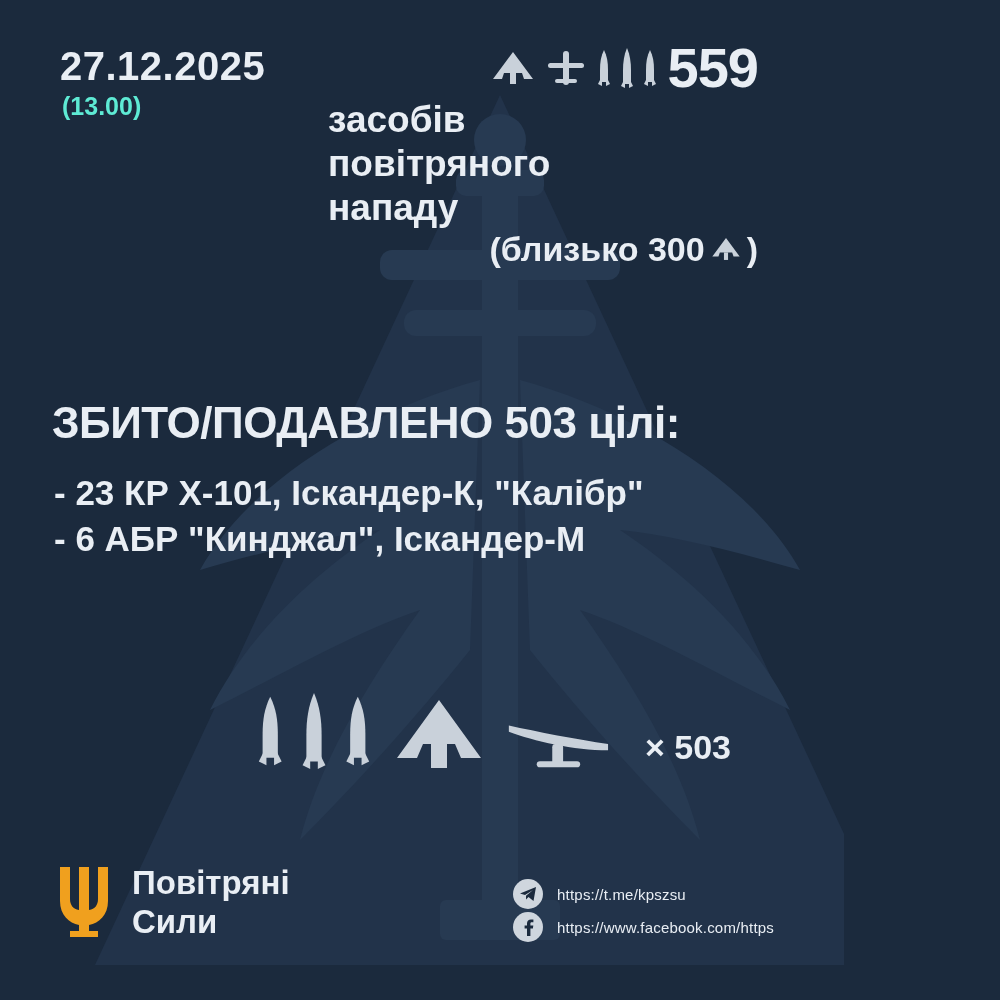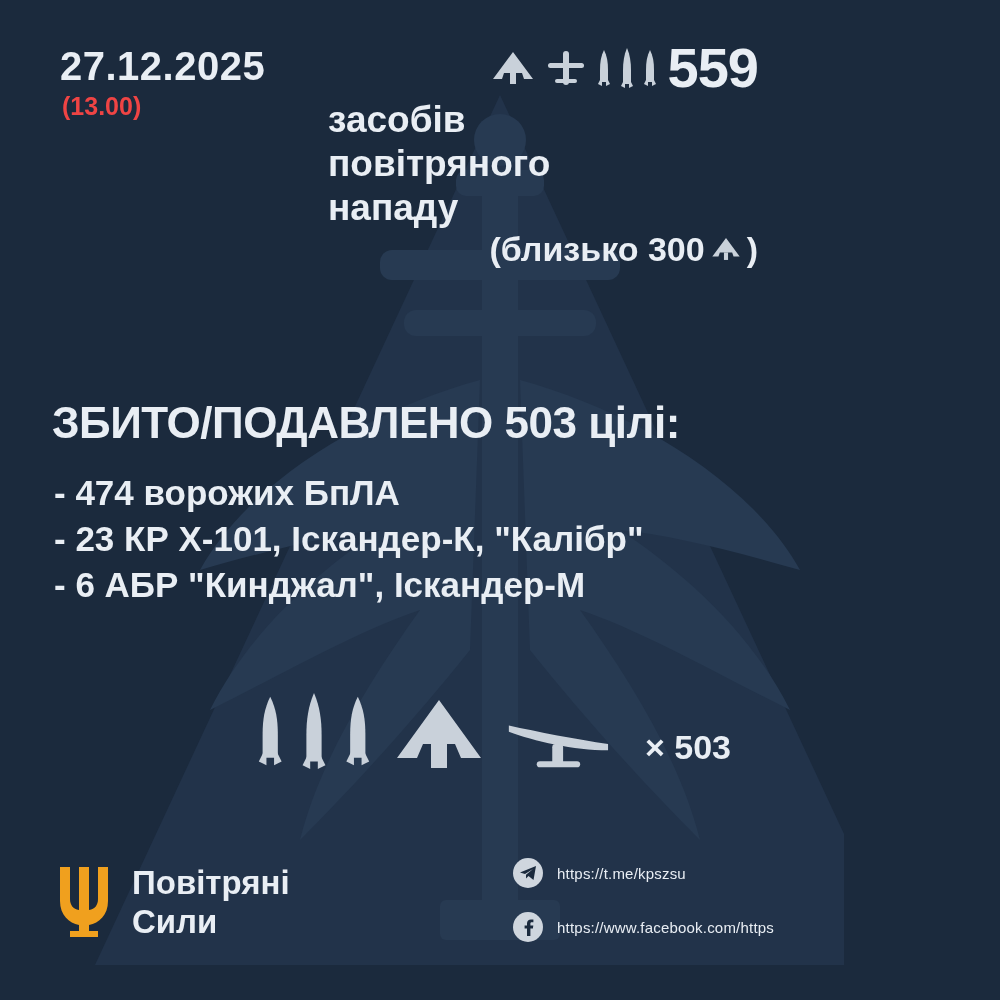--- a/index.html
+++ b/index.html
@@ -38,21 +38,21 @@
     top: 44px;
     color: #e9eef4;
     font-size: 40px;
     font-weight: bold;
     letter-spacing: 0.5px;
   }
   .header-time {
     position: absolute;
     left: 62px;
     top: 92px;
-    color: #ef4444;
+    color: #5eead4;
     font-size: 25px;
     font-weight: bold;
   }
 
   .header-right {
     position: absolute;
     right: 86px;
     top: 40px;
     width: 430px;
   }
@@ -144,21 +144,21 @@
     font-weight: bold;
     line-height: 1.2;
   }
 
   .links {
     position: absolute;
     right: 70px;
     bottom: 58px;
     display: flex;
     flex-direction: column;
-    gap: 24px;
+    gap: 3px;
   }
   .link-row {
     display: flex;
     align-items: center;
     gap: 14px;
   }
   .link-url {
     color: #e9eef4;
     font-size: 15px;
     letter-spacing: 0.2px;
@@ -238,21 +238,20 @@
         <path d="M23 3 L43 30 L34 30 L32 24 L14 24 L12 30 L3 30 Z" fill="#c9d1da"></path>
         <rect x="20" y="24" width="6" height="11" fill="#c9d1da"></rect>
       </svg>
       <span>)</span>
     </div>
   </div>
 
   <div class="main-title">ЗБИТО/ПОДАВЛЕНО 503 цілі:</div>
 
   <div class="list">
-    <div class="list-item">- 474 ворожих БпЛА</div>
     <div class="list-item">- 23  КР Х-101, Іскандер-К, "Калібр"</div>
     <div class="list-item">- 6 АБР "Кинджал", Іскандер-М</div>
   </div>
 
   <div class="icon-strip">
     <svg width="118" height="82" viewBox="0 0 62 40">
       <g fill="#c9d1da">
         <path d="M8 2 C11 8 12 14 12 22 L12 34 L4 34 L4 22 C4 14 5 8 8 2 Z"></path>
         <path d="M2 36 L6 28 L6 38 Z"></path>
           <path d="M14 36 L10 28 L10 38 Z"></path>

